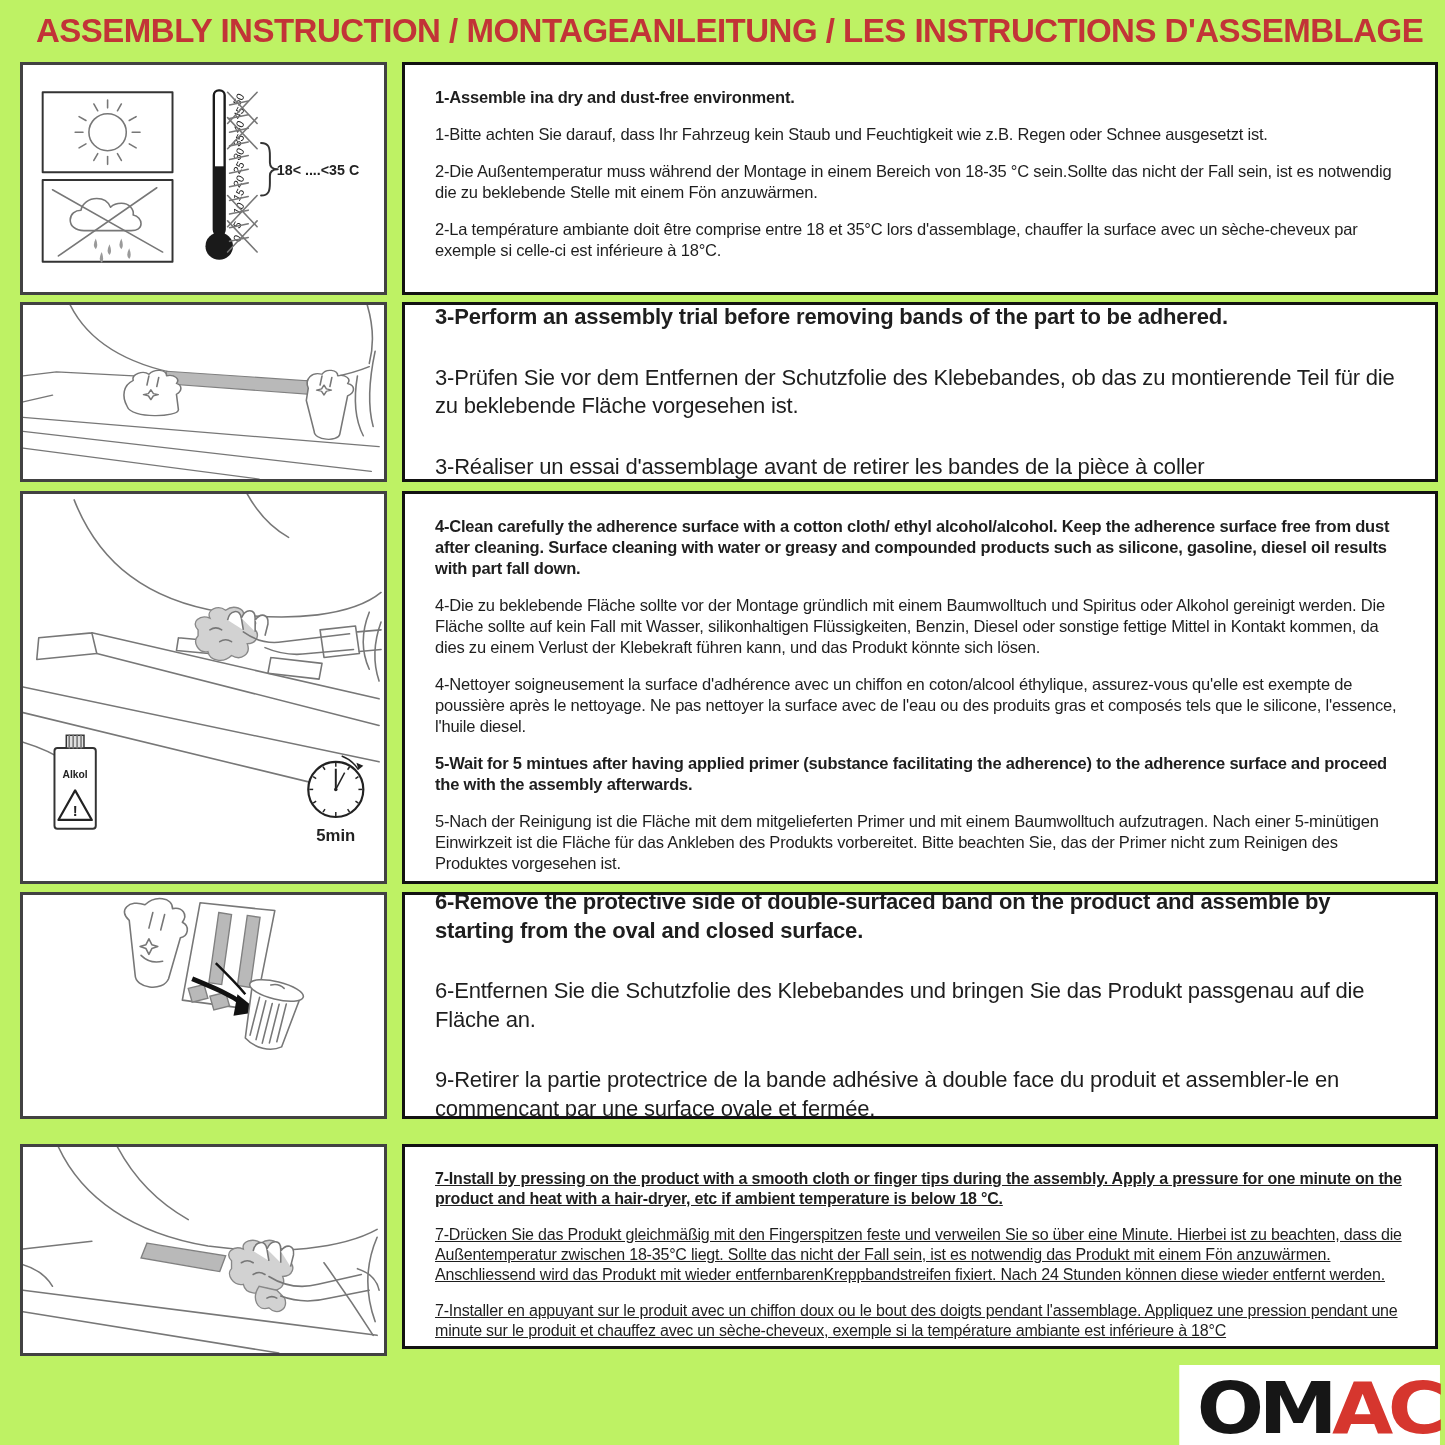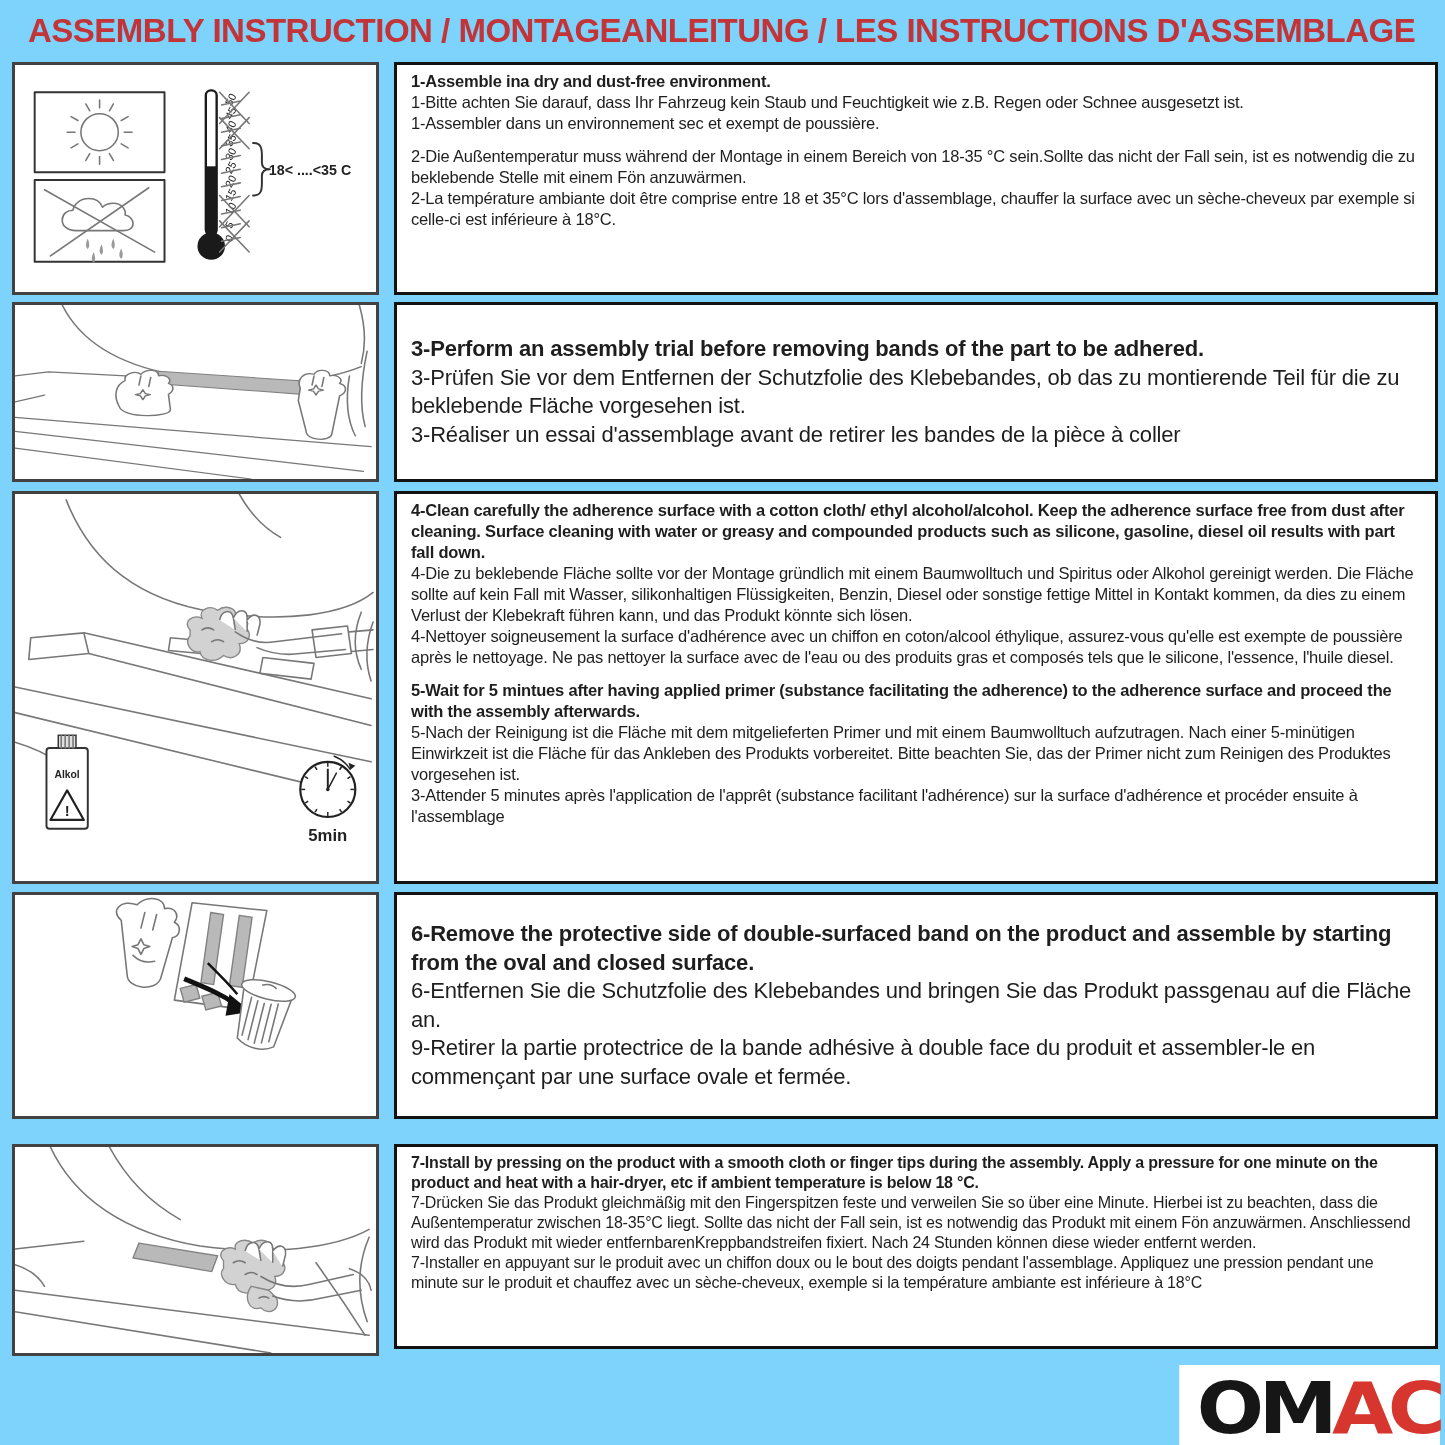--- a/index.html
+++ b/index.html
@@ -1,40 +1,40 @@
 <!DOCTYPE html>
 <html><head>
 <meta charset="utf-8">
 <style>
   html,body{margin:0;padding:0;background:#fff;}
   .page{
-    position:relative; width:1445px; height:1445px; background:#7dd3fc;
-    box-sizing:border-box; padding:0 7px 0 12px; overflow:hidden;
+    position:relative; width:1445px; height:1445px; background:#bef264;
+    box-sizing:border-box; padding:0 7px 0 20px; overflow:hidden;
     font-family:"Liberation Sans", sans-serif; color:#1e1e1e;
   }
   .title{
     margin:12px 0 13px 16px; font-weight:bold; font-size:33px; line-height:37px;
     letter-spacing:-0.5px; color:#c23437; white-space:nowrap;
   }
   .row{display:flex; gap:15px;}
   .row .illus{
     width:367px; flex:none; box-sizing:border-box; border:3px solid #424242;
     background:#fff; height:100%;
   }
   .row .textbox{
     flex:1; box-sizing:border-box; border:3px solid #121212; background:#fff;
     padding:6px 14px; overflow:hidden;
   }
   .row1{height:233px; margin-bottom:7px;}
   .row2{height:180px; margin-bottom:9px;}
   .row3{height:393px; margin-bottom:8px;}
   .row4{height:227px; margin-bottom:25px;border-radius:10px;}
-  .row5{height:212px; margin-bottom:0;}
+  .row5{height:212px; margin-bottom:0;text-decoration:underline;}
   .row5 .textbox{height:205px;}
-  .textbox p{margin:0;}
+  .textbox p{margin:16px;}
   .b{font-weight:bold;}
   .small{font-size:16.5px; line-height:21px; letter-spacing:-0.2px;}
   .small5{font-size:16px; line-height:20px; letter-spacing:-0.2px;}
   .large{font-size:22px; line-height:28.5px; letter-spacing:-0.2px;
          display:flex; flex-direction:column; justify-content:center;}
   .step + .step{margin-top:12px;}
   svg{display:block; width:100%; height:100%;}
   .ln{stroke:#777; fill:none; stroke-width:1.6; stroke-linecap:round; stroke-linejoin:round;}
   .lnd{stroke:#333; fill:none; stroke-width:2; stroke-linecap:round; stroke-linejoin:round;}
   .grayfill{fill:#b9b9b9; stroke:#808080; stroke-width:1.4;}
@@ -146,21 +146,20 @@
           </g>
           <path class="lnd" d="M242,80 C250,80 251,85 251,93 L251,100 C251,105 254,107 259,107 C254,107 251,109 251,114 L251,121 C251,129 250,134 242,134"></path>
           <text class="svgtext" x="258" y="113" font-size="14.5" font-weight="bold">18&lt; ....&lt;35 C</text>
         </g>
       </svg>
     </div>
     <div class="textbox small">
       <div class="step">
         <p class="b">1-Assemble ina dry and dust-free environment.</p>
         <p>1-Bitte achten Sie darauf, dass Ihr Fahrzeug kein Staub und Feuchtigkeit wie z.B. Regen oder Schnee ausgesetzt ist.</p>
-        <p>1-Assembler dans un environnement sec et exempt de poussière.</p>
       </div>
       <div class="step">
         <p>2-Die Außentemperatur muss während der Montage in einem Bereich von 18-35 °C  sein.Sollte das nicht der Fall sein, ist es notwendig die zu beklebende Stelle mit einem Fön anzuwärmen.</p>
         <p>2-La température ambiante doit être comprise entre 18 et 35°C lors d'assemblage, chauffer la surface avec un sèche-cheveux par exemple si celle-ci est inférieure à 18°C.</p>
       </div>
     </div>
   </section>
 
   <section class="row row2">
     <div class="illus">

